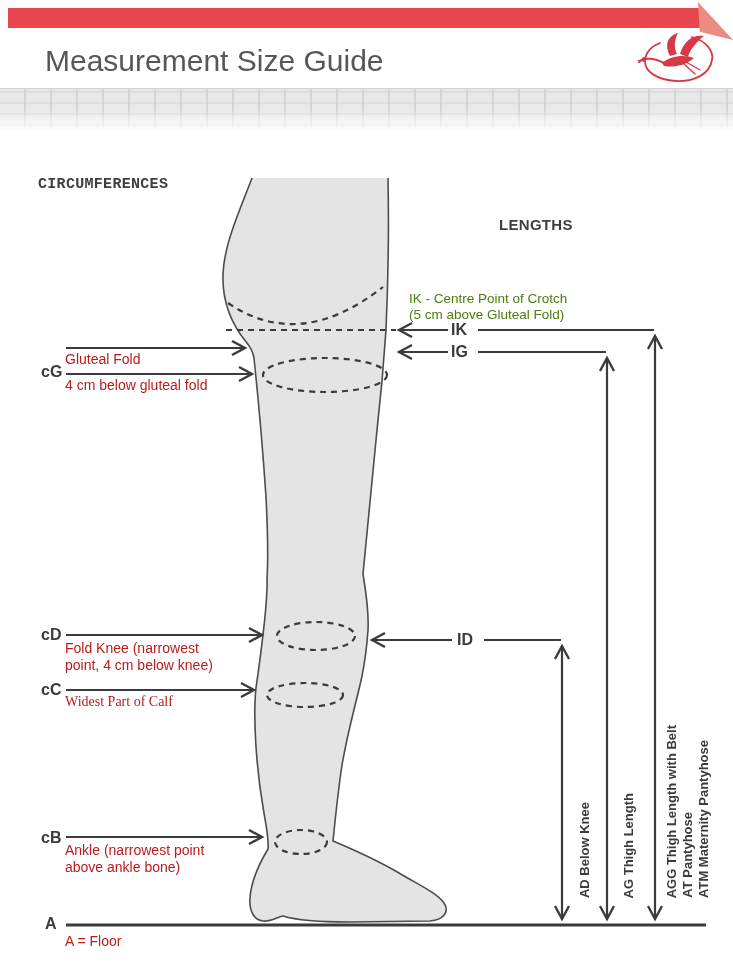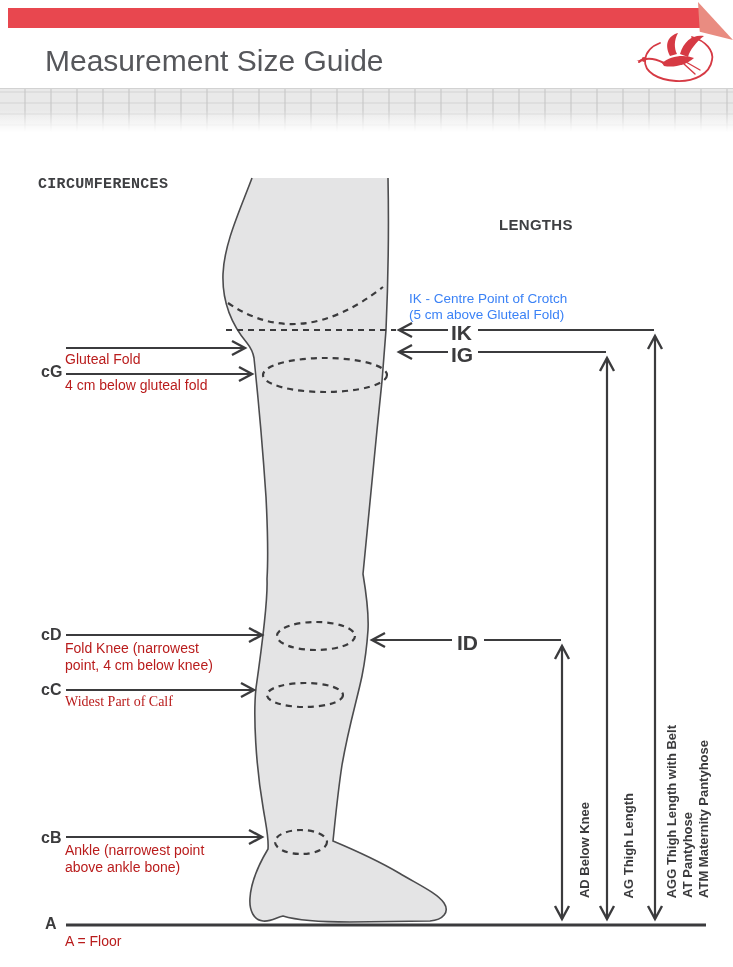--- a/index.html
+++ b/index.html
@@ -18,22 +18,22 @@
     border-top:1px solid #d2d2d2;
     background-image:
       linear-gradient(180deg, rgba(255,255,255,0) 0%, rgba(255,255,255,0) 45%, #ffffff 94%),
       repeating-linear-gradient(90deg, rgba(205,205,205,0) 0 24px, rgba(198,198,198,.55) 24px 26px),
       repeating-linear-gradient(0deg, #e9e9e9 0 9px, #dedede 9px 11px);
   }
   
   .sec-heading { position:absolute; font-weight:bold; font-size:15px; letter-spacing:.3px; color:#3e3f42; white-space:nowrap; }
   .code { position:absolute; font-weight:bold; font-size:16px; color:#3b3b3d; white-space:nowrap;margin-left:11px; }
   .lbl  { position:absolute; font-size:14px; line-height:16.5px; color:#b91c1c; white-space:nowrap; }
-  .mark { position:absolute; font-weight:bold; font-size:21px; color:#3b3b3d; white-space:nowrap; }
-  .note { position:absolute; font-size:13.5px; line-height:15.5px; color:#3b82f6; white-space:nowrap; }
+  .mark { position:absolute; font-weight:bold; font-size:16px; color:#3b3b3d; white-space:nowrap; }
+  .note { position:absolute; font-size:13.5px; line-height:15.5px; color:#4d7c0f; white-space:nowrap; }
   .vlabel { position:absolute; bottom:69px; writing-mode:vertical-rl; transform:rotate(180deg);
             font-weight:bold; font-size:13px; line-height:15px; white-space:nowrap; color:#3b3b3d; }
   svg.diagram { position:absolute; left:0; top:0; }
 </style>
 </head>
 <body>
 
 <div class="page">
 
   <div class="redbar"></div>

